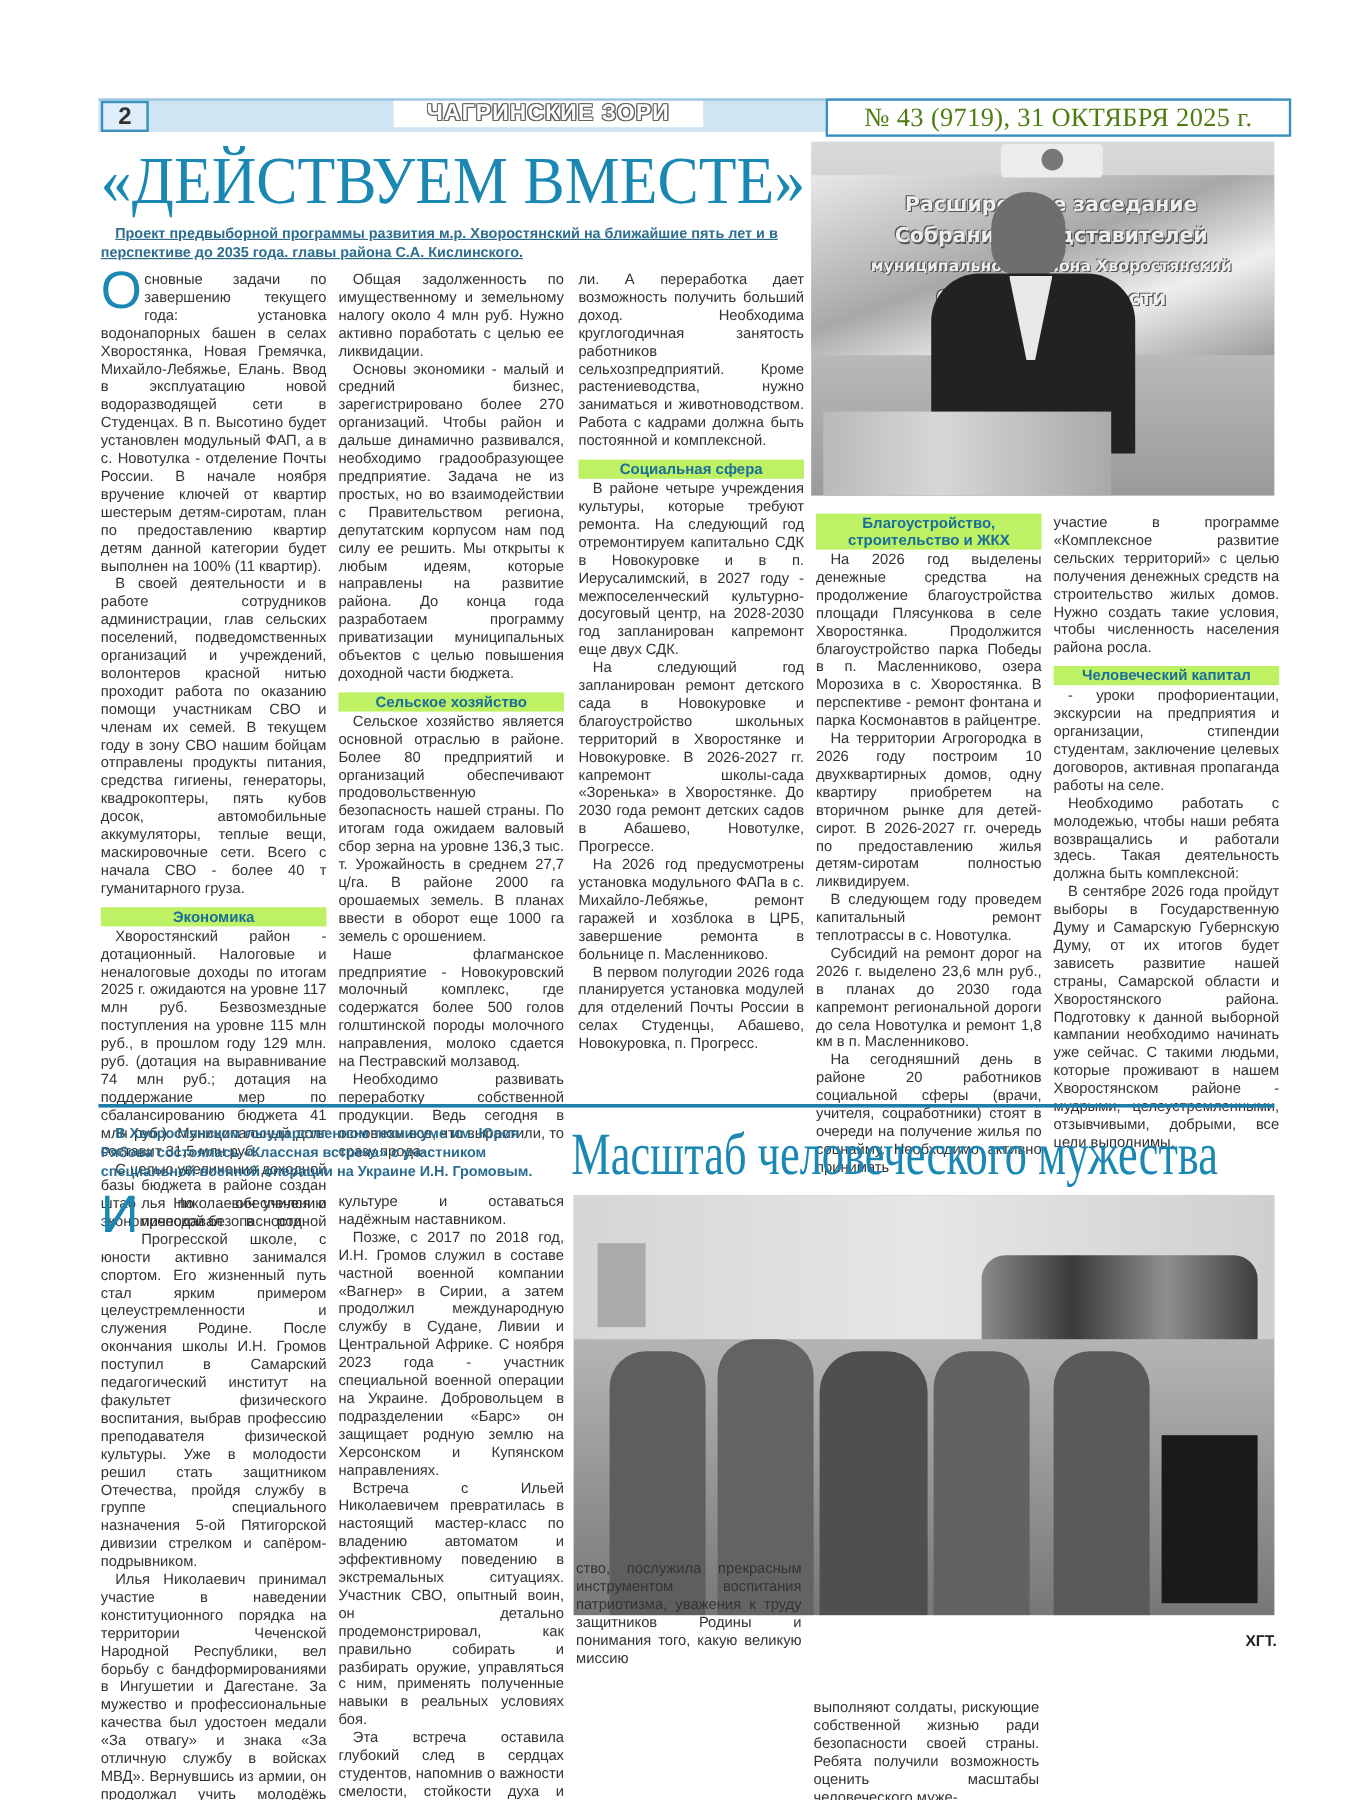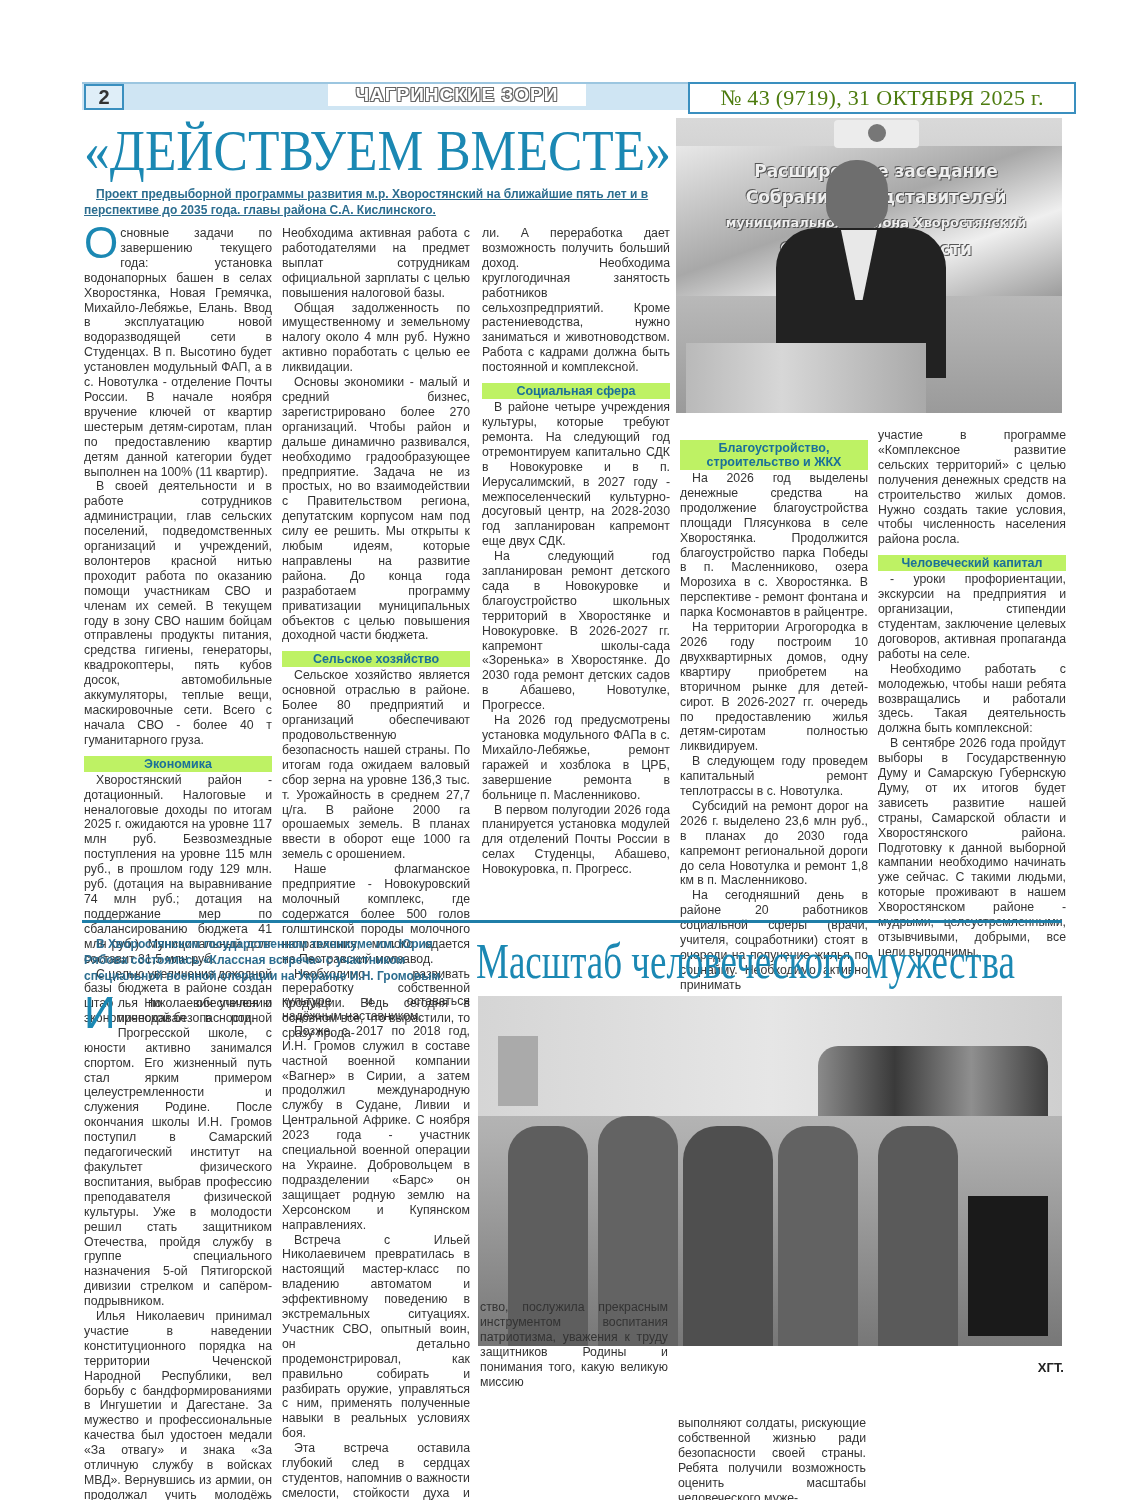--- a/index.html
+++ b/index.html
@@ -52,40 +52,39 @@
 
 <div class="abs col" style="left:84px;top:226px;width:188px;">
   <p class="noind"><span class="dropcap">О</span><span>сновные задачи по завершению текущего года: установка водонапорных башен в селах Хворостянка, Новая Гремячка, Михайло-Лебяжье, Елань. Ввод в эксплуатацию новой водоразводящей сети в Студенцах. В п. Высотино будет установлен модульный ФАП, а в с. Новотулка - отделение Почты России. В начале ноября вручение ключей от квартир шестерым детям-сиротам, план по предоставлению квартир детям данной категории будет выполнен на 100% (11 квартир).</span></p>
   <p>В своей деятельности и в работе сотрудников администрации, глав сельских поселений, подведомственных организаций и учреждений, волонтеров красной нитью проходит работа по оказанию помощи участникам СВО и членам их семей. В текущем году в зону СВО нашим бойцам отправлены продукты питания, средства гигиены, генераторы, квадрокоптеры, пять кубов досок, автомобильные аккумуляторы, теплые вещи, маскировочные сети. Всего с начала СВО - более 40 т гуманитарного груза.</p>
   <div class="sec">Экономика</div>
   <p>Хворостянский район - дотационный. Налоговые и неналоговые доходы по итогам 2025 г. ожидаются на уровне 117 млн руб. Безвозмездные поступления на уровне 115 млн руб., в прошлом году 129 млн. руб. (дотация на выравнивание 74 млн руб.; дотация на поддержание мер по сбалансированию бюджета 41 млн руб.). Муниципальный долг составит 31,5 млн руб.</p>
   <p>С целью увеличения доходной базы бюджета в районе создан штаб по обеспечению экономической безопасности.</p>
 </div>
 
 <div class="abs col" style="left:282px;top:226px;width:188px;">
-  <p class="noind">Необходима активная работа с работодателями на предмет выплат сотрудникам официальной зарплаты с целью повышения налоговой базы.</p>
   <p>Общая задолженность по имущественному и земельному налогу около 4 млн руб. Нужно активно поработать с целью ее ликвидации.</p>
   <p>Основы экономики - малый и средний бизнес, зарегистрировано более 270 организаций. Чтобы район и дальше динамично развивался, необходимо градообразующее предприятие. Задача не из простых, но во взаимодействии с Правительством региона, депутатским корпусом нам под силу ее решить. Мы открыты к любым идеям, которые направлены на развитие района. До конца года разработаем программу приватизации муниципальных объектов с целью повышения доходной части бюджета.</p>
   <div class="sec">Сельское хозяйство</div>
   <p>Сельское хозяйство является основной отраслью в районе. Более 80 предприятий и организаций обеспечивают продовольственную безопасность нашей страны. По итогам года ожидаем валовый сбор зерна на уровне 136,3 тыс. т. Урожайность в среднем 27,7 ц/га. В районе 2000 га орошаемых земель. В планах ввести в оборот еще 1000 га земель с орошением.</p>
   <p>Наше флагманское предприятие - Новокуровский молочный комплекс, где содержатся более 500 голов голштинской породы молочного направления, молоко сдается на Пестравский молзавод.</p>
   <p>Необходимо развивать переработку собственной продукции. Ведь сегодня в основном все, что вырастили, то сразу прода-</p>
 </div>
 
 <div class="abs col" style="left:482px;top:226px;width:188px;">
   <p class="noind">ли. А переработка дает возможность получить больший доход. Необходима круглогодичная занятость работников сельхозпредприятий. Кроме растениеводства, нужно заниматься и животноводством. Работа с кадрами должна быть постоянной и комплексной.</p>
   <div class="sec">Социальная сфера</div>
   <p>В районе четыре учреждения культуры, которые требуют ремонта. На следующий год отремонтируем капитально СДК в Новокуровке и в п. Иерусалимский, в 2027 году - межпоселенческий культурно-досуговый центр, на 2028-2030 год запланирован капремонт еще двух СДК.</p>
   <p>На следующий год запланирован ремонт детского сада в Новокуровке и благоустройство школьных территорий в Хворостянке и Новокуровке. В 2026-2027 гг. капремонт школы-сада «Зоренька» в Хворостянке. До 2030 года ремонт детских садов в Абашево, Новотулке, Прогрессе.</p>
   <p>На 2026 год предусмотрены установка модульного ФАПа в с. Михайло-Лебяжье, ремонт гаражей и хозблока в ЦРБ, завершение ремонта в больнице п. Масленниково.</p>
   <p>В первом полугодии 2026 года планируется установка модулей для отделений Почты России в селах Студенцы, Абашево, Новокуровка, п. Прогресс.</p>
 </div>
 
 <div class="abs col" style="left:680px;top:428px;width:188px;">
-  <div class="sec" style="margin-top:12px;">Благоустройство, строительство и ЖКХ</div>
+  <div class="sec" style="margin-top:0;">Благоустройство, строительство и ЖКХ</div>
   <p>На 2026 год выделены денежные средства на продолжение благоустройства площади Плясункова в селе Хворостянка. Продолжится благоустройство парка Победы в п. Масленниково, озера Морозиха в с. Хворостянка. В перспективе - ремонт фонтана и парка Космонавтов в райцентре.</p>
   <p>На территории Агрогородка в 2026 году построим 10 двухквартирных домов, одну квартиру приобретем на вторичном рынке для детей-сирот. В 2026-2027 гг. очередь по предоставлению жилья детям-сиротам полностью ликвидируем.</p>
   <p>В следующем году проведем капитальный ремонт теплотрассы в с. Новотулка.</p>
   <p>Субсидий на ремонт дорог на 2026 г. выделено 23,6 млн руб., в планах до 2030 года капремонт региональной дороги до села Новотулка и ремонт 1,8 км в п. Масленниково.</p>
   <p>На сегодняшний день в районе 20 работников социальной сферы (врачи, учителя, соцработники) стоят в очереди на получение жилья по соцнайму. Необходимо активно принимать</p>
 </div>
 
 <div class="abs col" style="left:878px;top:428px;width:188px;">
   <p class="noind">участие в программе «Комплексное развитие сельских территорий» с целью получения денежных средств на строительство жилых домов. Нужно создать такие условия, чтобы численность населения района росла.</p>
   <div class="sec">Человеческий капитал</div>

